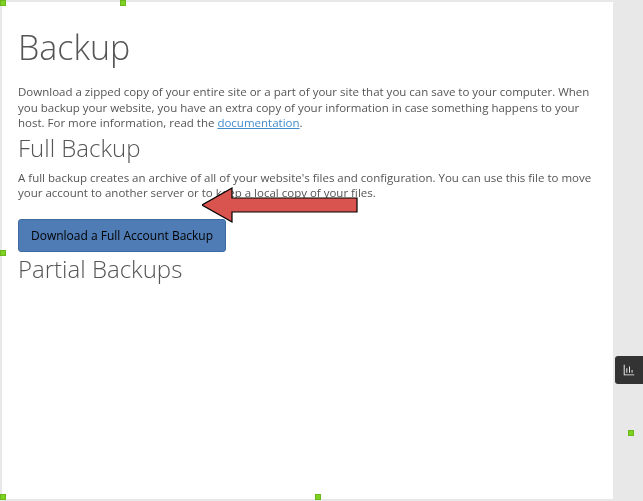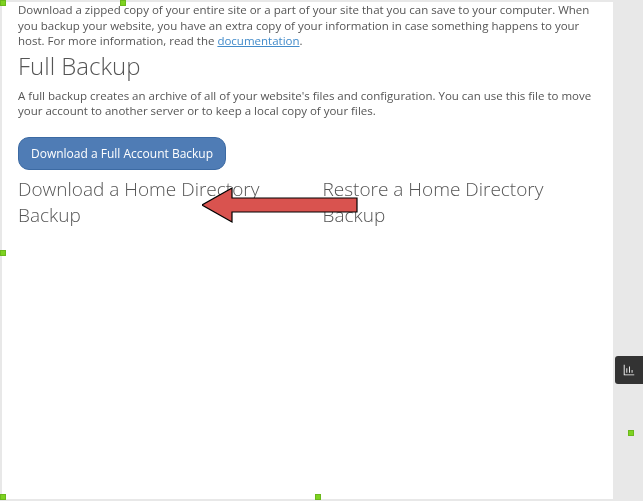--- a/index.html
+++ b/index.html
@@ -44,23 +44,23 @@
       margin-bottom: 6px;
     }
     p.section-text {
       font-size: 11.5px;
       color: #555;
       line-height: 1.35;
     }
     .btn-primary {
       display: inline-block;
       background: #4f7cb5;
-      color: #ffffff;
+      color: #000000;
       border: 1px solid #3c6aa3;
-      border-radius: 11px;
+      border-radius: 3px;
       font-size: 12px;
       padding: 7px 12px;
       cursor: pointer;
       margin-top: 18px;
       font-family: inherit;
     }
     h3.sub-title {
       font-weight: 300;
       font-size: 19px;
       color: #555;
@@ -106,43 +106,34 @@
     .gh-ml { left: 0; top: 250px; }
     .gh-br { left: 628px; top: 430px; }
     .gh-bm { left: 315px; top: 494px; }
     .gh-bl { left: 0; top: 494px; }
   </style>
 </head>
 <body>
 
 <div class="panel">
 
+  <h1 class="page-title">Backup</h1>
 
   <p class="intro">
     <span>Download a zipped copy of your entire site or a part of your site that you can save to your computer. When you backup your website, you have an extra copy of your information in case something happens to your host. For more information, read the </span><a href="#" class="doc-link">documentation</a><span>.</span>
   </p>
 
   <h2 class="section-title">Full Backup</h2>
   <p class="section-text">A full backup creates an archive of all of your website's files and configuration. You can use this file to move your account to another server or to keep a local copy of your files.</p>
 
   <button class="btn-primary">Download a Full Account Backup</button>
 
 
+  <h2 class="section-title">Partial Backups</h2>
 
-  <div class="columns">
-    <div class="col">
-      <h3 class="sub-title">Download a Home Directory Backup</h3>
-
-    </div>
-
-    <div class="col">
-      <h3 class="sub-title">Restore a Home Directory Backup</h3>
-
-    </div>
-  </div>
 
   <svg class="arrow" width="160" height="40">
     <polygon points="0,20 30,3 30,13 155,13 155,27 30,27 30,37" fill="#d9534f" stroke="#000" stroke-width="1.2"></polygon>
   </svg>
 
 </div>
 
 <div class="floating-btn">
   <svg viewBox="0 0 16 16">
       <path fill="#fff" d="M2 2v12h12v-1H3V2H2zm3 9h1V6H5v5zm3 0h1V4H8v7zm3 0h1V8h-1v3z"></path>

